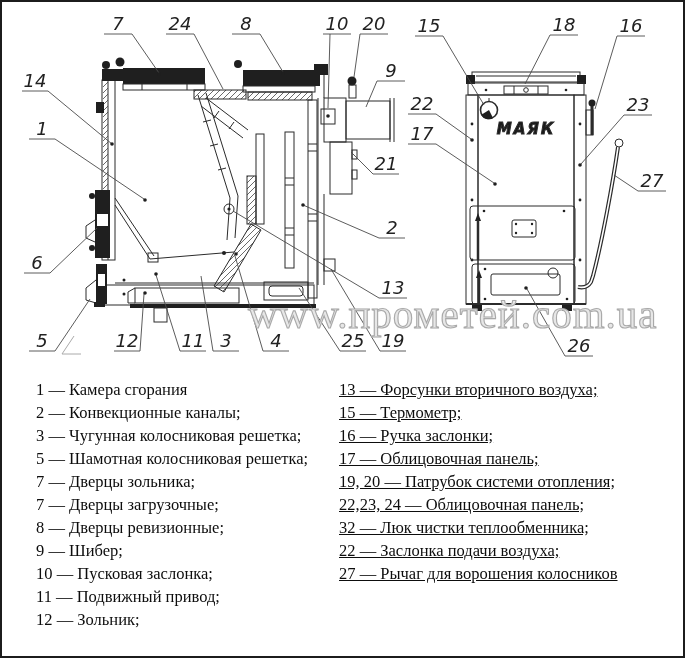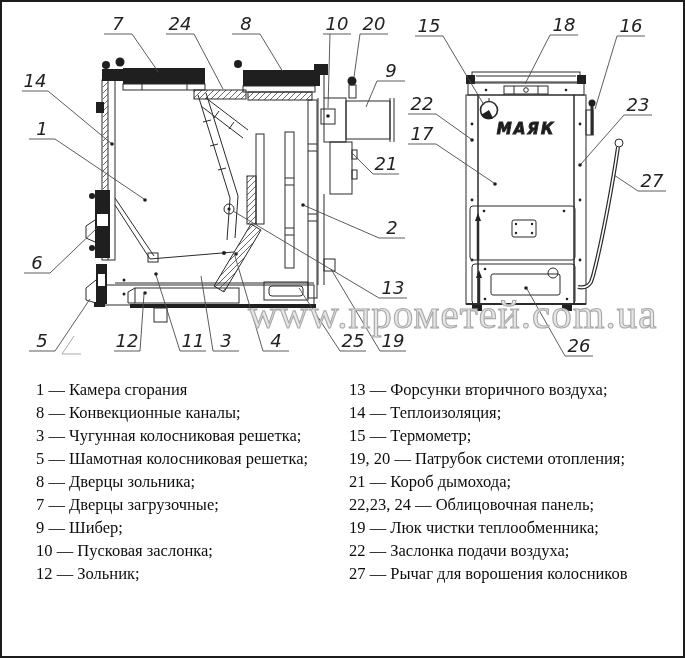--- a/index.html
+++ b/index.html
@@ -22,21 +22,21 @@
     -webkit-text-stroke:1.1px #a9a9a9;
     text-shadow:0 0 1px #c9c9c9;
     white-space:nowrap;pointer-events:none;
   }
   .legend{
     position:absolute;top:372px;left:0;width:685px;height:286px;
     color:#0d0d0d;font-size:16.5px;
   }
   .legend-col{position:absolute;top:4px;}
   .legend-col-left{left:34px;width:320px;}
-  .legend-col-right{left:347px;width:335px;}
+  .legend-col-right{left:337px;width:335px;text-decoration:underline;}
   .legend-row{height:23px;line-height:23px;white-space:nowrap;}
   .brand-text{
     font-family:"DejaVu Sans", sans-serif;font-weight:bold;font-style:italic;
     font-size:15px;letter-spacing:2px;fill:#1a1a1a;
   }
 </style>
 </head>
 <body>
 
 <div class="page">
@@ -361,35 +361,37 @@
         <circle cx="524" cy="286" r="1.8" class="callout-dot"></circle>
         <text x="577" y="350" class="callout-num">26</text>
       </g>
   </svg>
 
   <div class="watermark">www.прометей.com.ua</div>
 
   <div class="legend">
     <div class="legend-col legend-col-left">
         <div class="legend-row">1 — Камера сгорания</div>
-        <div class="legend-row">8 — Конвекционные каналы;</div>
+        <div class="legend-row">2 — Конвекционные каналы;</div>
         <div class="legend-row">3 — Чугунная колосниковая решетка;</div>
         <div class="legend-row">5 — Шамотная колосниковая решетка;</div>
-        <div class="legend-row">8 — Дверцы зольника;</div>
+        <div class="legend-row">7 — Дверцы зольника;</div>
         <div class="legend-row">7 — Дверцы загрузочные;</div>
+        <div class="legend-row">8 — Дверцы ревизионные;</div>
         <div class="legend-row">9 — Шибер;</div>
         <div class="legend-row">10 — Пусковая заслонка;</div>
+        <div class="legend-row">11 — Подвижный привод;</div>
         <div class="legend-row">12 — Зольник;</div>
       </div>
     <div class="legend-col legend-col-right">
         <div class="legend-row">13 — Форсунки вторичного воздуха;</div>
-        <div class="legend-row">14 — Теплоизоляция;</div>
         <div class="legend-row">15 — Термометр;</div>
+        <div class="legend-row">16 — Ручка заслонки;</div>
+        <div class="legend-row">17 — Облицовочная панель;</div>
         <div class="legend-row">19, 20 — Патрубок системи отопления;</div>
-        <div class="legend-row">21 — Короб дымохода;</div>
         <div class="legend-row">22,23, 24 — Облицовочная панель;</div>
-        <div class="legend-row">19 — Люк чистки теплообменника;</div>
+        <div class="legend-row">32 — Люк чистки теплообменника;</div>
         <div class="legend-row">22 — Заслонка подачи воздуха;</div>
         <div class="legend-row">27 — Рычаг для ворошения колосников</div>
       </div>
   </div>
 
 </div>
 
 </body></html>

